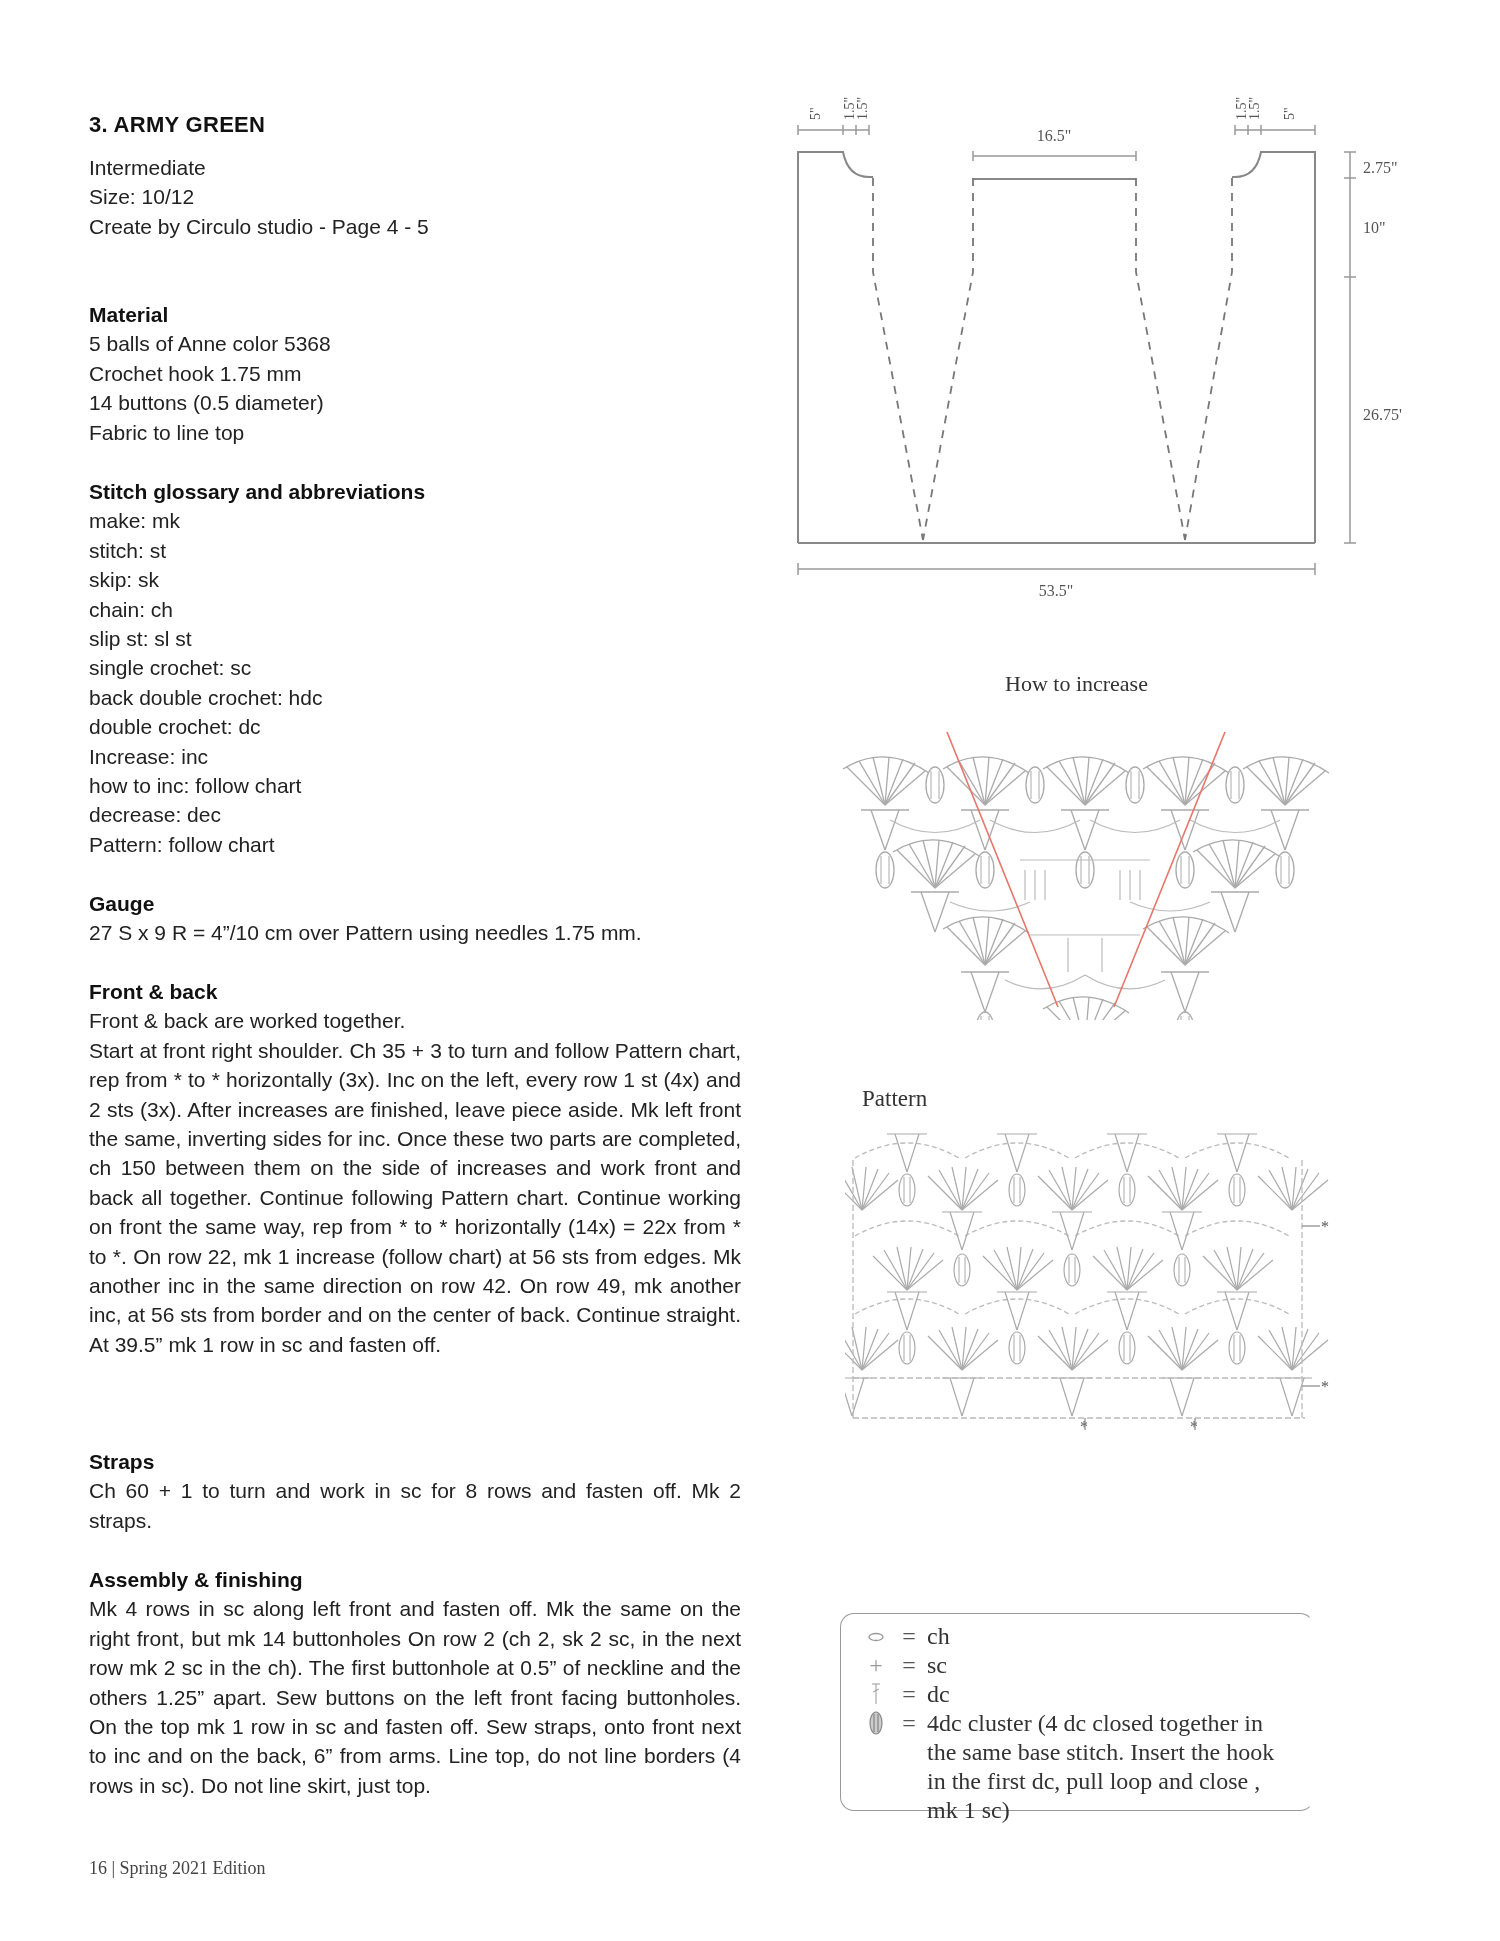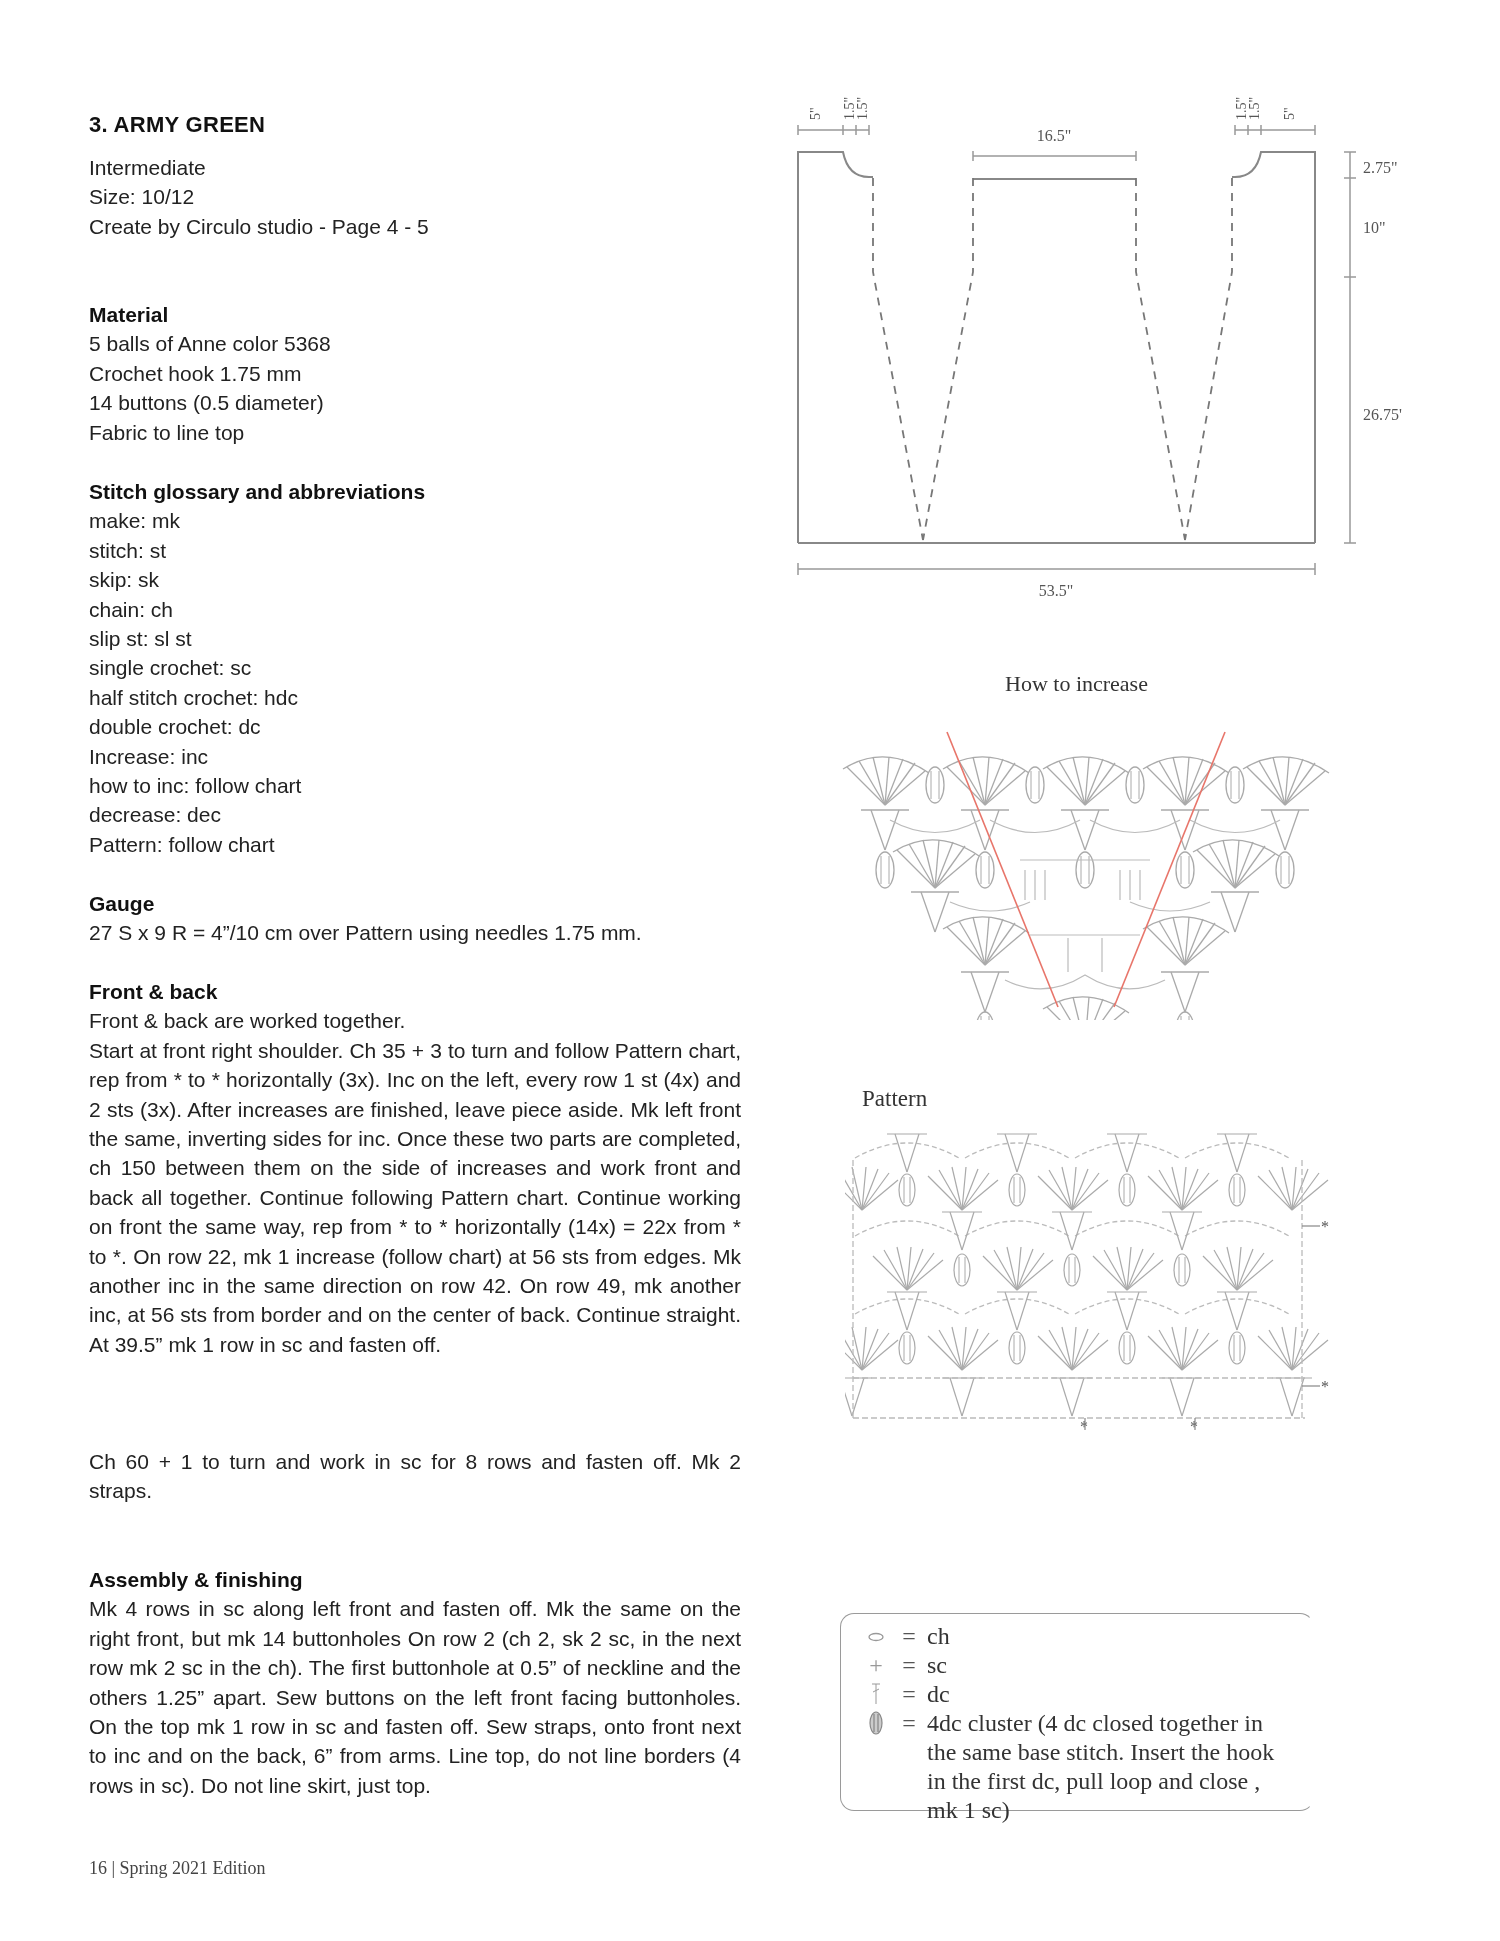--- a/index.html
+++ b/index.html
@@ -47,40 +47,41 @@
 </div>
 
 <div class="col" style="top:477px;">
   <div class="h">Stitch glossary and abbreviations</div>
   <div class="line">make: mk</div>
   <div class="line">stitch: st</div>
   <div class="line">skip: sk</div>
   <div class="line">chain: ch</div>
   <div class="line">slip st: sl st</div>
   <div class="line">single crochet: sc</div>
-  <div class="line">half stitch crochet: hdc</div>
+  <div class="line">back double crochet: hdc</div>
   <div class="line">double crochet: dc</div>
   <div class="line">Increase: inc</div>
   <div class="line">how to inc: follow chart</div>
   <div class="line">decrease: dec</div>
   <div class="line">Pattern: follow chart</div>
 </div>
 
 <div class="col" style="top:889px;">
   <div class="h">Gauge</div>
   <div class="line">27 S x 9 R = 4”/10 cm over Pattern using needles 1.75 mm.</div>
 </div>
 
 <div class="col" style="top:977px;">
   <div class="h">Front &amp; back</div>
   <div class="line">Front &amp; back are worked together.</div>
   <div class="para">Start at front right shoulder. Ch 35 + 3 to turn and follow Pattern chart, rep from * to * horizontally (3x). Inc on the left, every row 1 st (4x) and 2 sts (3x). After increases are finished, leave piece aside. Mk left front the same, inverting sides for inc. Once these two parts are completed, ch 150 between them on the side of increases and work front and back all together. Continue following Pattern chart. Continue working on front the same way, rep from * to * horizontally (14x) = 22x from * to *. On row 22, mk 1 increase (follow chart) at 56 sts from edges. Mk another inc in the same direction on row 42. On row 49, mk another inc, at 56 sts from border and on the center of back. Continue straight. At 39.5” mk 1 row in sc and fasten off.</div>
 </div>
 
 <div class="col" style="top:1447px;">
+  <div class="h">Straps</div>
   <div class="para">Ch 60 + 1 to turn and work in sc for 8 rows and fasten off. Mk 2 straps.</div>
 </div>
 
 <div class="col" style="top:1565px;">
   <div class="h">Assembly &amp; finishing</div>
   <div class="para">Mk 4 rows in sc along left front and fasten off. Mk the same on the right front, but mk 14 buttonholes On row 2 (ch 2, sk 2 sc, in the next row mk 2 sc in the ch). The first buttonhole at 0.5” of neckline and the others 1.25” apart. Sew buttons on the left front facing buttonholes. On the top mk 1 row in sc and fasten off. Sew straps, onto front next to inc and on the back, 6” from arms. Line top, do not line borders (4 rows in sc). Do not line skirt, just top.</div>
 </div>
 
 <div class="footer">16 | Spring 2021 Edition</div>
 

